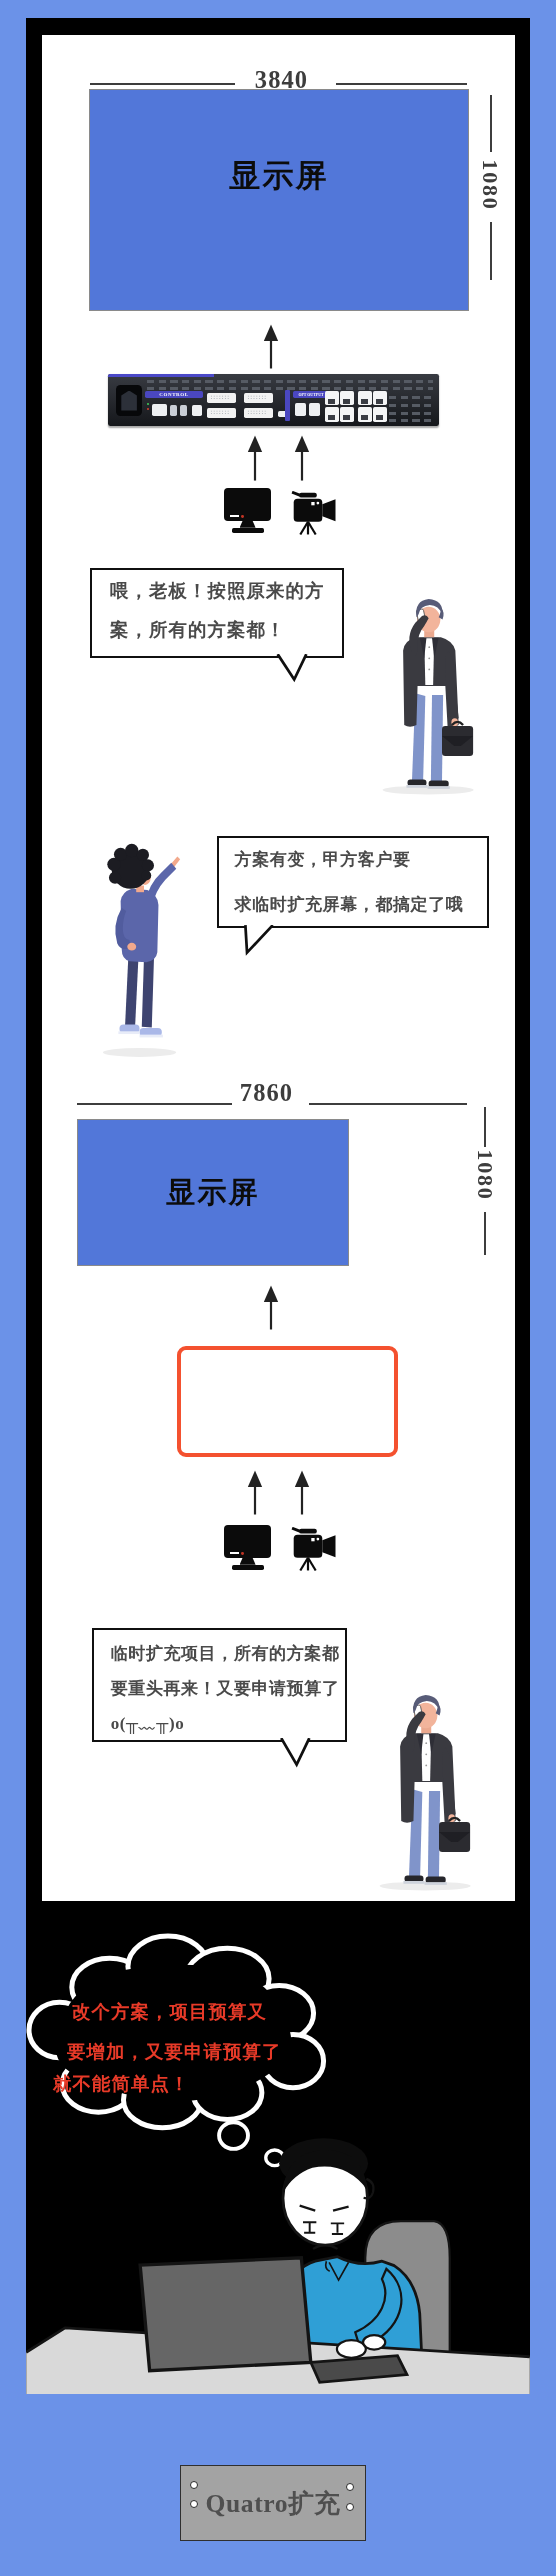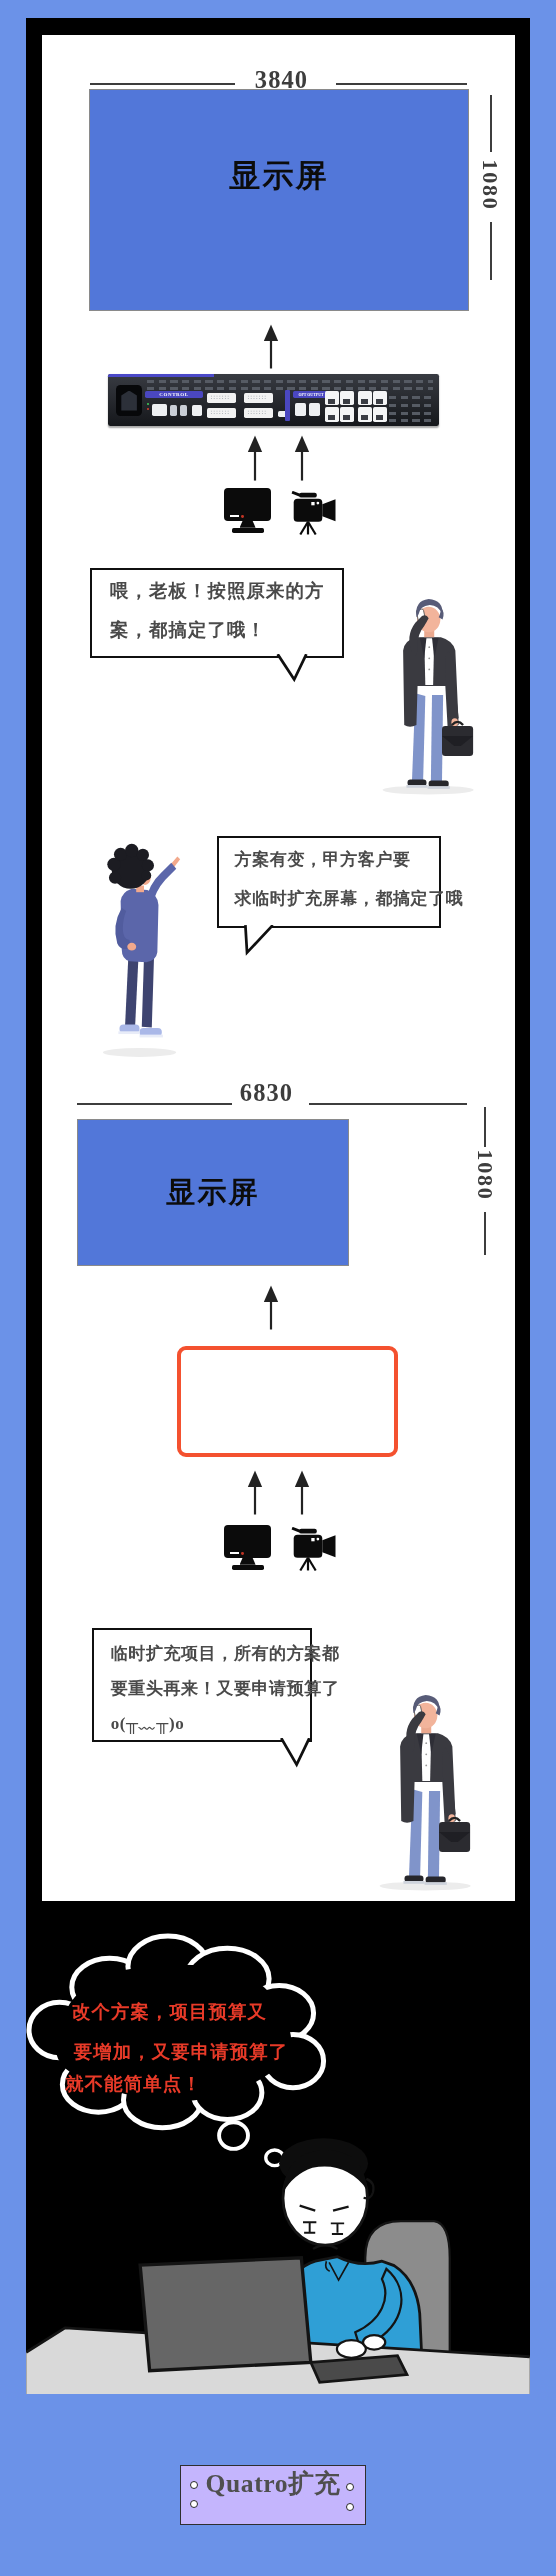--- a/index.html
+++ b/index.html
@@ -50,24 +50,24 @@
           display:flex;align-items:center;justify-content:center;letter-spacing:0.6px;}
   .vstrip{position:absolute;width:5px;background:#4a47c0;border-radius:1.1px;}
   .portw{position:absolute;background:#eef0f2;border-radius:1.7px;}
   .dvi{position:absolute;width:29px;height:9.5px;background:#f2f2f2;border-radius:1.7px;}
   .dvi::after{content:"";position:absolute;left:3.3px;top:2.2px;right:6.7px;bottom:2.2px;
               background-image:radial-gradient(#9097a0 0.6px,rgba(0,0,0,0) 0.6px);background-size:2.8px 2.2px;}
   .rj45{position:absolute;width:14px;height:14.5px;background:#f4f5f6;border-radius:1.7px;}
   .rj45::after{content:"";position:absolute;left:3.3px;bottom:1.7px;width:7.2px;height:5px;background:#3a3d44;}
   .led{position:absolute;width:2.2px;height:2.2px;border-radius:50%;}
   
-  .cloudtxt{position:absolute;color:#e83a28;font-weight:800;font-size:18.4px;letter-spacing:1.1px;line-height:1;text-align:center;white-space:nowrap;z-index:6;}
-  
-  .foot-tag{position:absolute;left:180px;top:2465px;width:186px;height:60px;background:#c4b5fd;border:1.7px solid #2f2f2f;
-            box-sizing:border-box;display:flex;align-items:flex-start;justify-content:center;}
+  .cloudtxt{position:absolute;color:#e83a28;font-weight:800;font-size:18.4px;letter-spacing:1.1px;line-height:1;text-align:left;white-space:nowrap;z-index:6;}
+  
+  .foot-tag{position:absolute;left:180px;top:2465px;width:186px;height:76px;background:#a3a3a3;border:1.7px solid #2f2f2f;
+            box-sizing:border-box;display:flex;align-items:center;justify-content:center;}
   .foot-tag .txt{color:#4f4f4f;font-weight:800;font-size:25.6px;letter-spacing:0.6px;white-space:nowrap;}
   .hole{position:absolute;width:6.1px;height:6.1px;border:1.7px solid #2b2b2b;border-radius:50%;background:#fff;}
   svg{display:block;}
 </style>
 </head>
 <body>
 
 <div class="page">
 
   <div class="frame"></div>
@@ -153,21 +153,21 @@
     <polygon points="64,24 88,15 88,55 64,46" fill="#0b0b0b"></polygon>
     <rect x="44" y="20" width="6" height="6" fill="#fff"></rect>
     <circle cx="56" cy="22" r="2.5" fill="#fff"></circle>
     <line x1="38" y1="56" x2="24" y2="79" stroke="#0b0b0b" stroke-width="4"></line>
     <line x1="38" y1="56" x2="52" y2="79" stroke="#0b0b0b" stroke-width="4"></line>
     <line x1="38" y1="56" x2="38" y2="79" stroke="#0b0b0b" stroke-width="4"></line>
   </svg>
 
   <div class="speech" style="left:90px;top:568px;width:254px;height:90px;padding:12.2px 0 0 18px;gap:20px;font-size:18.4px;letter-spacing:1.1px;">
     <div class="ln">喂，老板！按照原来的方</div>
-    <div class="ln">案，都搞定了哦！</div>
+    <div class="ln">案，所有的方案都！</div>
   </div>
   <svg class="tail" style="left:276px;top:654px;" width="32" height="29" viewBox="0 0 58 52">
     <path d="M3,0 L33,46 L55,0" fill="#fff" stroke="#101010" stroke-width="5"></path>
   </svg>
 
   <svg class="abs" style="left:364px;top:585px;" width="131" height="210" viewBox="0 0 235 378">
     <ellipse cx="115" cy="369" rx="82" ry="8" fill="#ececec"></ellipse>
     <polygon points="92,195 86,352 106,353 110,200" fill="#8094ca"></polygon>
     <polygon points="122,198 120,353 140,353 142,198" fill="#8094ca"></polygon>
     <rect x="78" y="350" width="34" height="12" rx="5" fill="#26262b"></rect>
@@ -213,30 +213,30 @@
     <circle cx="62" cy="52" r="34" fill="#1c1c22"></circle>
     <circle cx="32" cy="42" r="12" fill="#1c1c22"></circle>
       <circle cx="44" cy="24" r="12" fill="#1c1c22"></circle>
     <circle cx="64" cy="17" r="12" fill="#1c1c22"></circle>
       <circle cx="84" cy="25" r="11" fill="#1c1c22"></circle>
     <circle cx="93" cy="44" r="11" fill="#1c1c22"></circle>
       <circle cx="90" cy="62" r="9" fill="#1c1c22"></circle>
     <circle cx="34" cy="66" r="11" fill="#1c1c22"></circle>
   </svg>
 
-  <div class="speech" style="left:217px;top:836px;width:224px;height:92px;padding:13.3px 0 0 15.6px;gap:22px;font-size:17px;letter-spacing:0.6px;">
+  <div class="speech" style="left:217px;top:836px;width:272px;height:92px;padding:13.3px 0 0 15.6px;gap:28px;font-size:17px;letter-spacing:0.6px;">
     <div class="ln">方案有变，甲方客户要</div>
     <div class="ln">求临时扩充屏幕，都搞定了哦</div>
   </div>
   <svg class="tail" style="left:241px;top:925px;" width="34" height="31" viewBox="0 0 62 56">
     <path d="M8,0 L11,50 L58,0" fill="#fff" stroke="#101010" stroke-width="5"></path>
   </svg>
 
   <div class="dimline" style="left:77px;top:1103px;width:155px;"></div>
-  <div class="dimnum" style="left:222px;top:1081px;width:89px;">6830</div>
+  <div class="dimnum" style="left:222px;top:1081px;width:89px;">7860</div>
   <div class="dimline" style="left:309px;top:1103px;width:158px;"></div>
 
   <div class="screen" style="left:77px;top:1119px;width:270px;height:145px;">
     <div class="lbl" style="top:53px;font-size:29px;">显示屏</div>
   </div>
 
   <div class="vdimline" style="left:484px;top:1107px;height:40px;"></div>
   <div class="vdim-wrap" style="left:457px;top:1150px;width:56px;height:50px;">
     <span>1080</span>
   </div>
@@ -268,21 +268,21 @@
     <line x1="24" y1="8" x2="9" y2="2" stroke="#0b0b0b" stroke-width="5"></line>
     <rect x="12" y="14" width="52" height="42" rx="7" fill="#0b0b0b"></rect>
     <polygon points="64,24 88,15 88,55 64,46" fill="#0b0b0b"></polygon>
     <rect x="44" y="20" width="6" height="6" fill="#fff"></rect>
     <circle cx="56" cy="22" r="2.5" fill="#fff"></circle>
     <line x1="38" y1="56" x2="24" y2="79" stroke="#0b0b0b" stroke-width="4"></line>
     <line x1="38" y1="56" x2="52" y2="79" stroke="#0b0b0b" stroke-width="4"></line>
     <line x1="38" y1="56" x2="38" y2="79" stroke="#0b0b0b" stroke-width="4"></line>
   </svg>
 
-  <div class="speech" style="left:92px;top:1628px;width:220px;height:114px;padding:14.5px 0 0 16.7px;gap:18.4px;font-size:17px;letter-spacing:0.6px;">
+  <div class="speech" style="left:92px;top:1628px;width:255px;height:114px;padding:14.5px 0 0 16.7px;gap:18.4px;font-size:17px;letter-spacing:0.6px;">
     <div class="ln">临时扩充项目，所有的方案都</div>
     <div class="ln">要重头再来！又要申请预算了</div>
     <div class="ln">o(╥﹏╥)o</div>
   </div>
   <svg class="tail" style="left:279px;top:1738px;" width="32" height="30" viewBox="0 0 58 54">
     <path d="M4,0 L32,48 L55,0" fill="#fff" stroke="#101010" stroke-width="5"></path>
   </svg>
 
   <svg class="abs" style="left:361px;top:1681px;" width="131" height="210" viewBox="0 0 235 378">
     <ellipse cx="115" cy="369" rx="82" ry="8" fill="#ececec"></ellipse>

